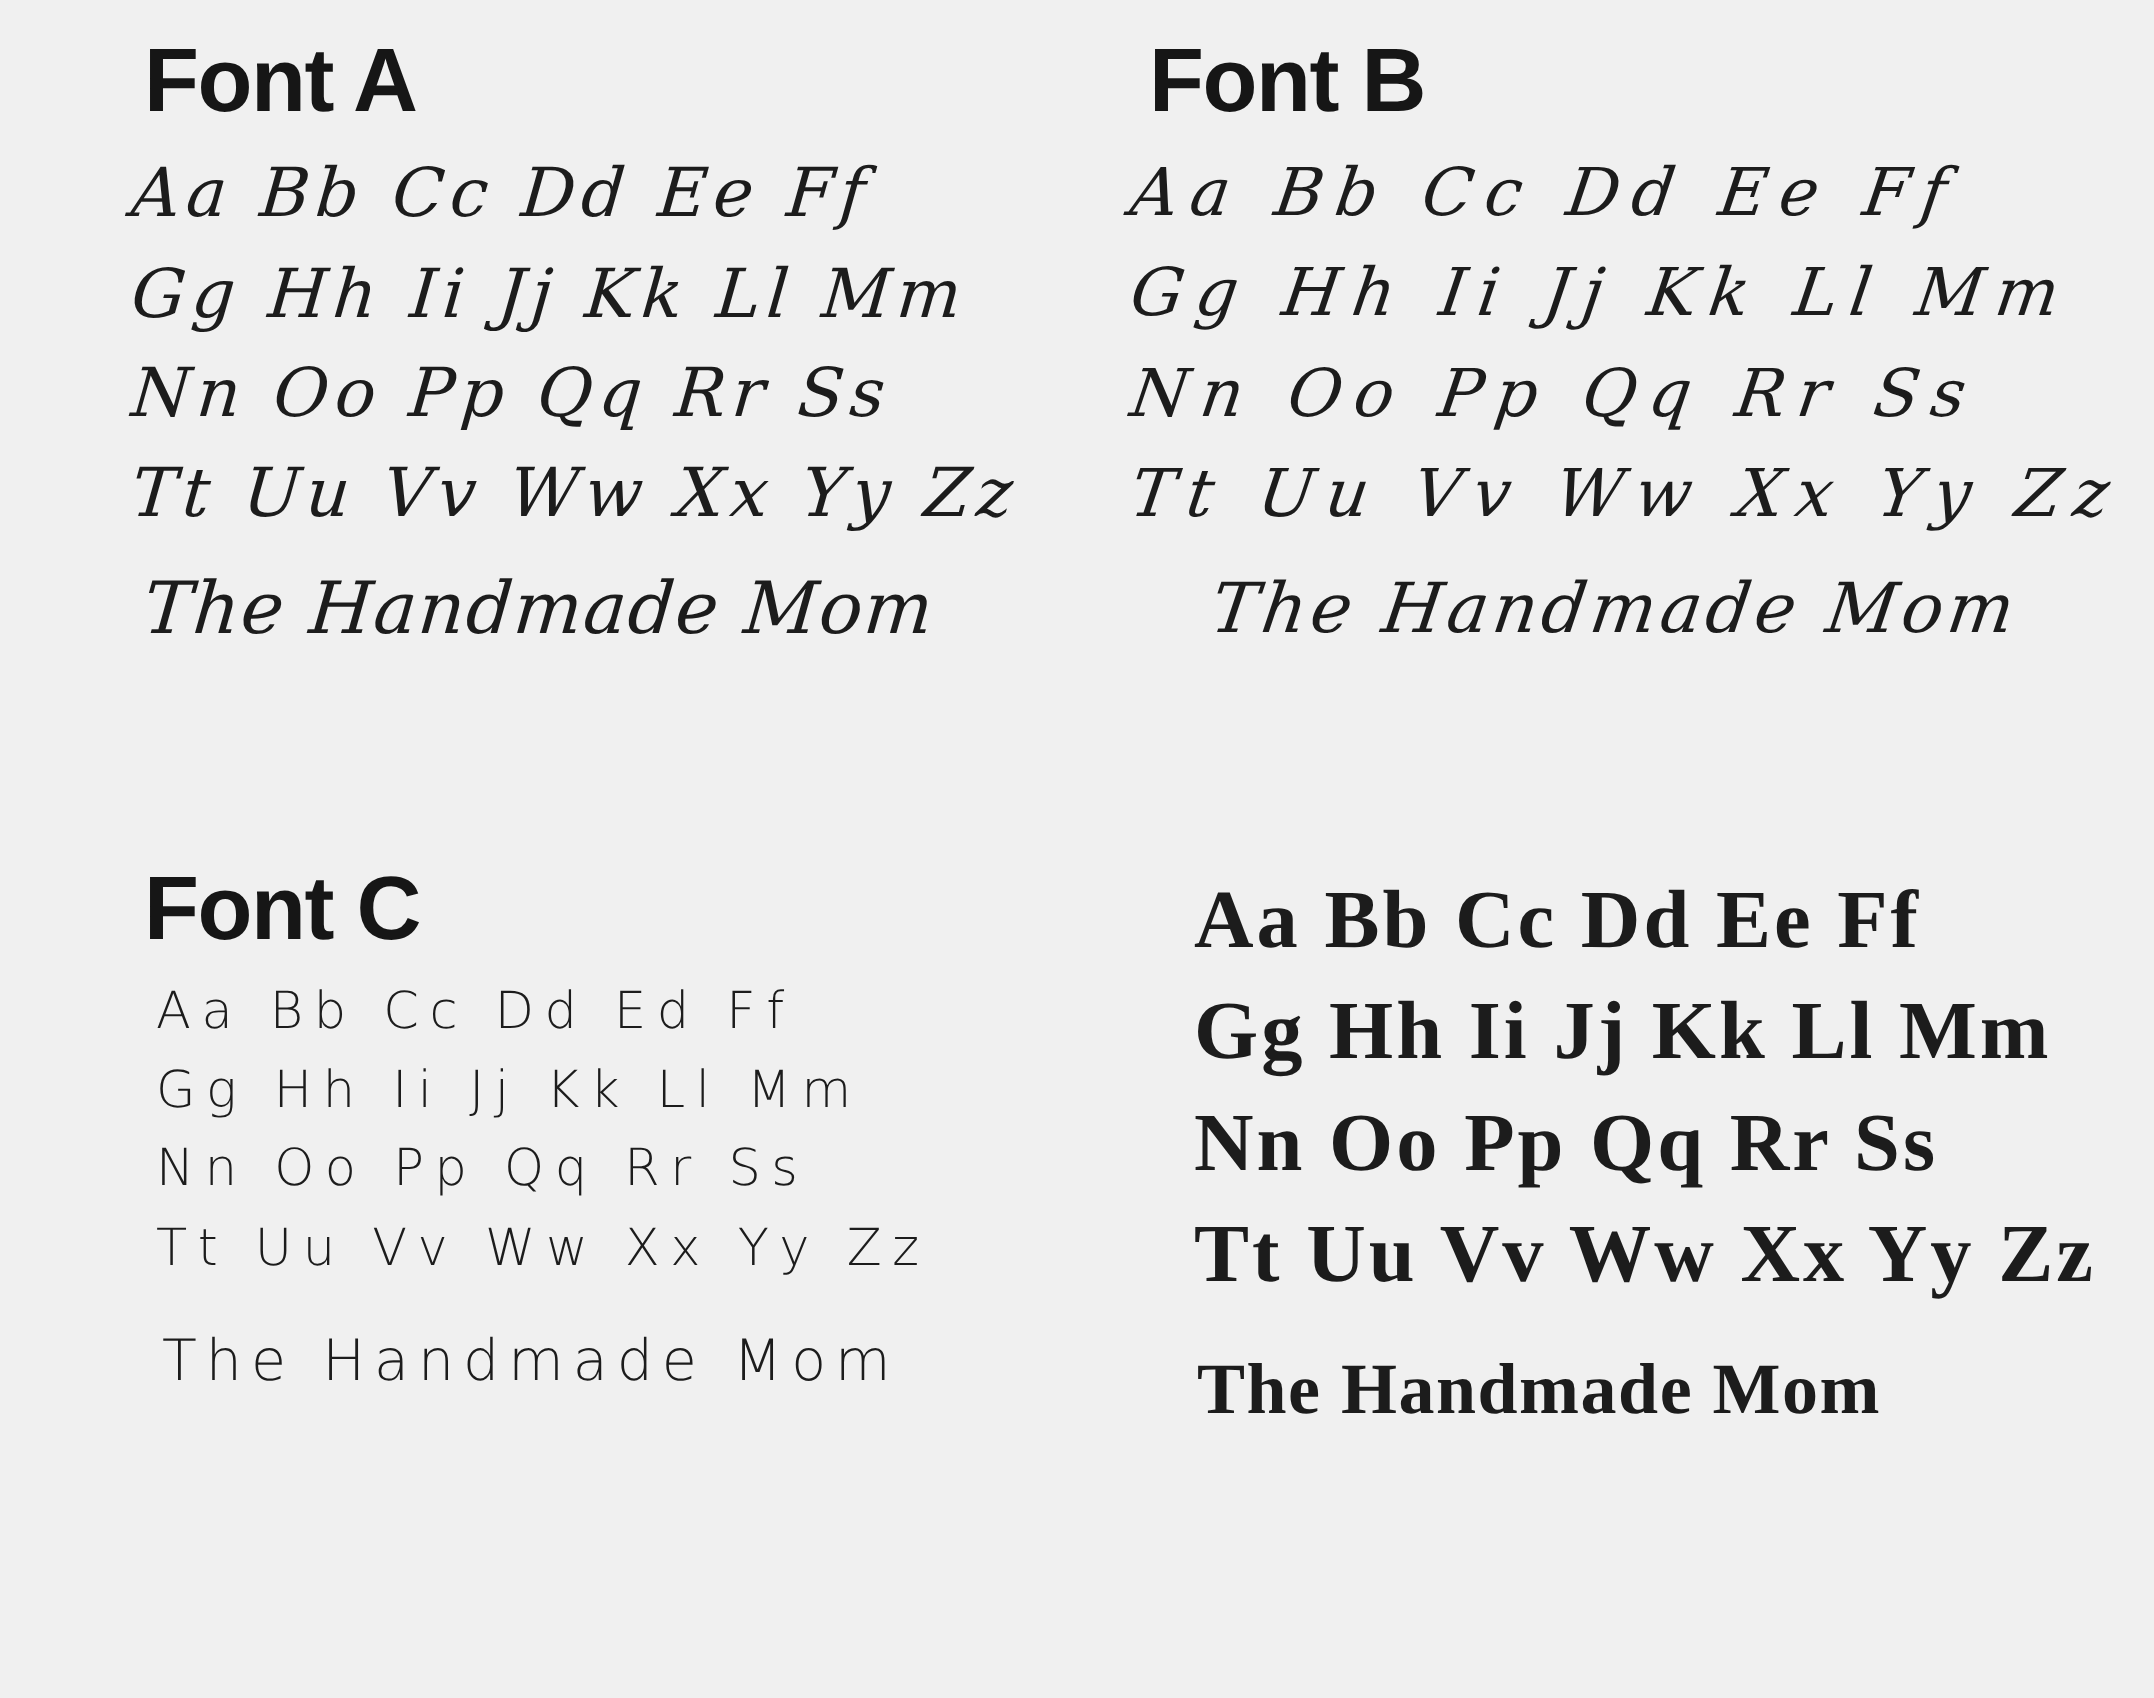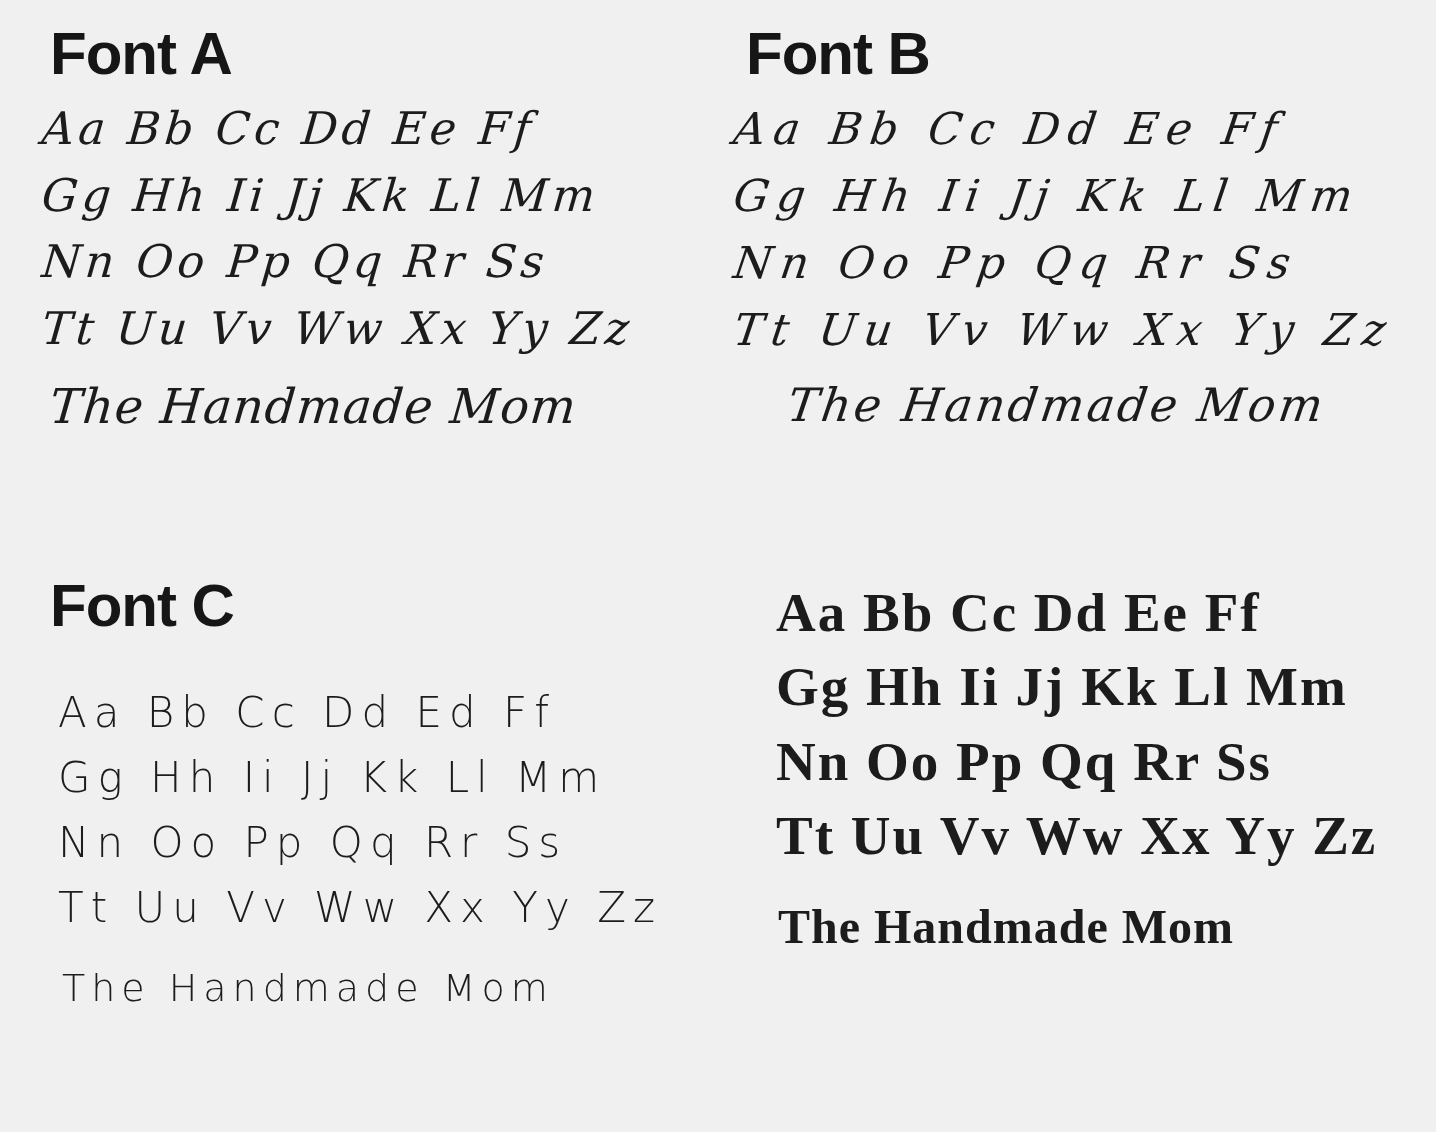--- a/index.html
+++ b/index.html
@@ -19,30 +19,30 @@
     height: 1132px;
     background: #f0f0f0;
     display: grid;
     grid-template-columns: 1fr 1fr;
     grid-template-rows: 1fr 1fr;
     box-sizing: border-box;
   }
   .panel {
     position: relative;
     box-sizing: border-box;
-    padding: 24px 20px 10px 32px;
+    padding: 24px 20px 10px 58px;
     display: flex;
     flex-direction: column;
+    margin-left: 20px;
   }
   .panel.right {
     padding-left: 10px;
   }
   .panel.bottom {
     padding-top: 10px;
-    gap: 32px;
   }
   .panel-title {
     font-family: "Liberation Sans", sans-serif;
     font-weight: bold;
     font-size: 60px;
     line-height: 1.0;
     letter-spacing: -1px;
     color: #161616;
     margin: 0 0 12px 18px;
   }
@@ -97,21 +97,21 @@
     font-size: 46px;
     letter-spacing: 3px;
     transform: skewX(-8deg);
     margin: 14px 0 0 60px;
   }
 
   
   .style-c .alpha-line {
     font-family: "DejaVu Sans", sans-serif;
     font-weight: 300;
-    font-size: 42px;
+    font-size: 34px;
     line-height: 1.55;
     letter-spacing: 7px;
     margin-left: 26px;
   }
   .style-c .tagline {
     font-family: "DejaVu Sans", sans-serif;
     font-weight: 300;
     font-size: 38px;
     letter-spacing: 6px;
     margin: 26px 0 0 30px;

